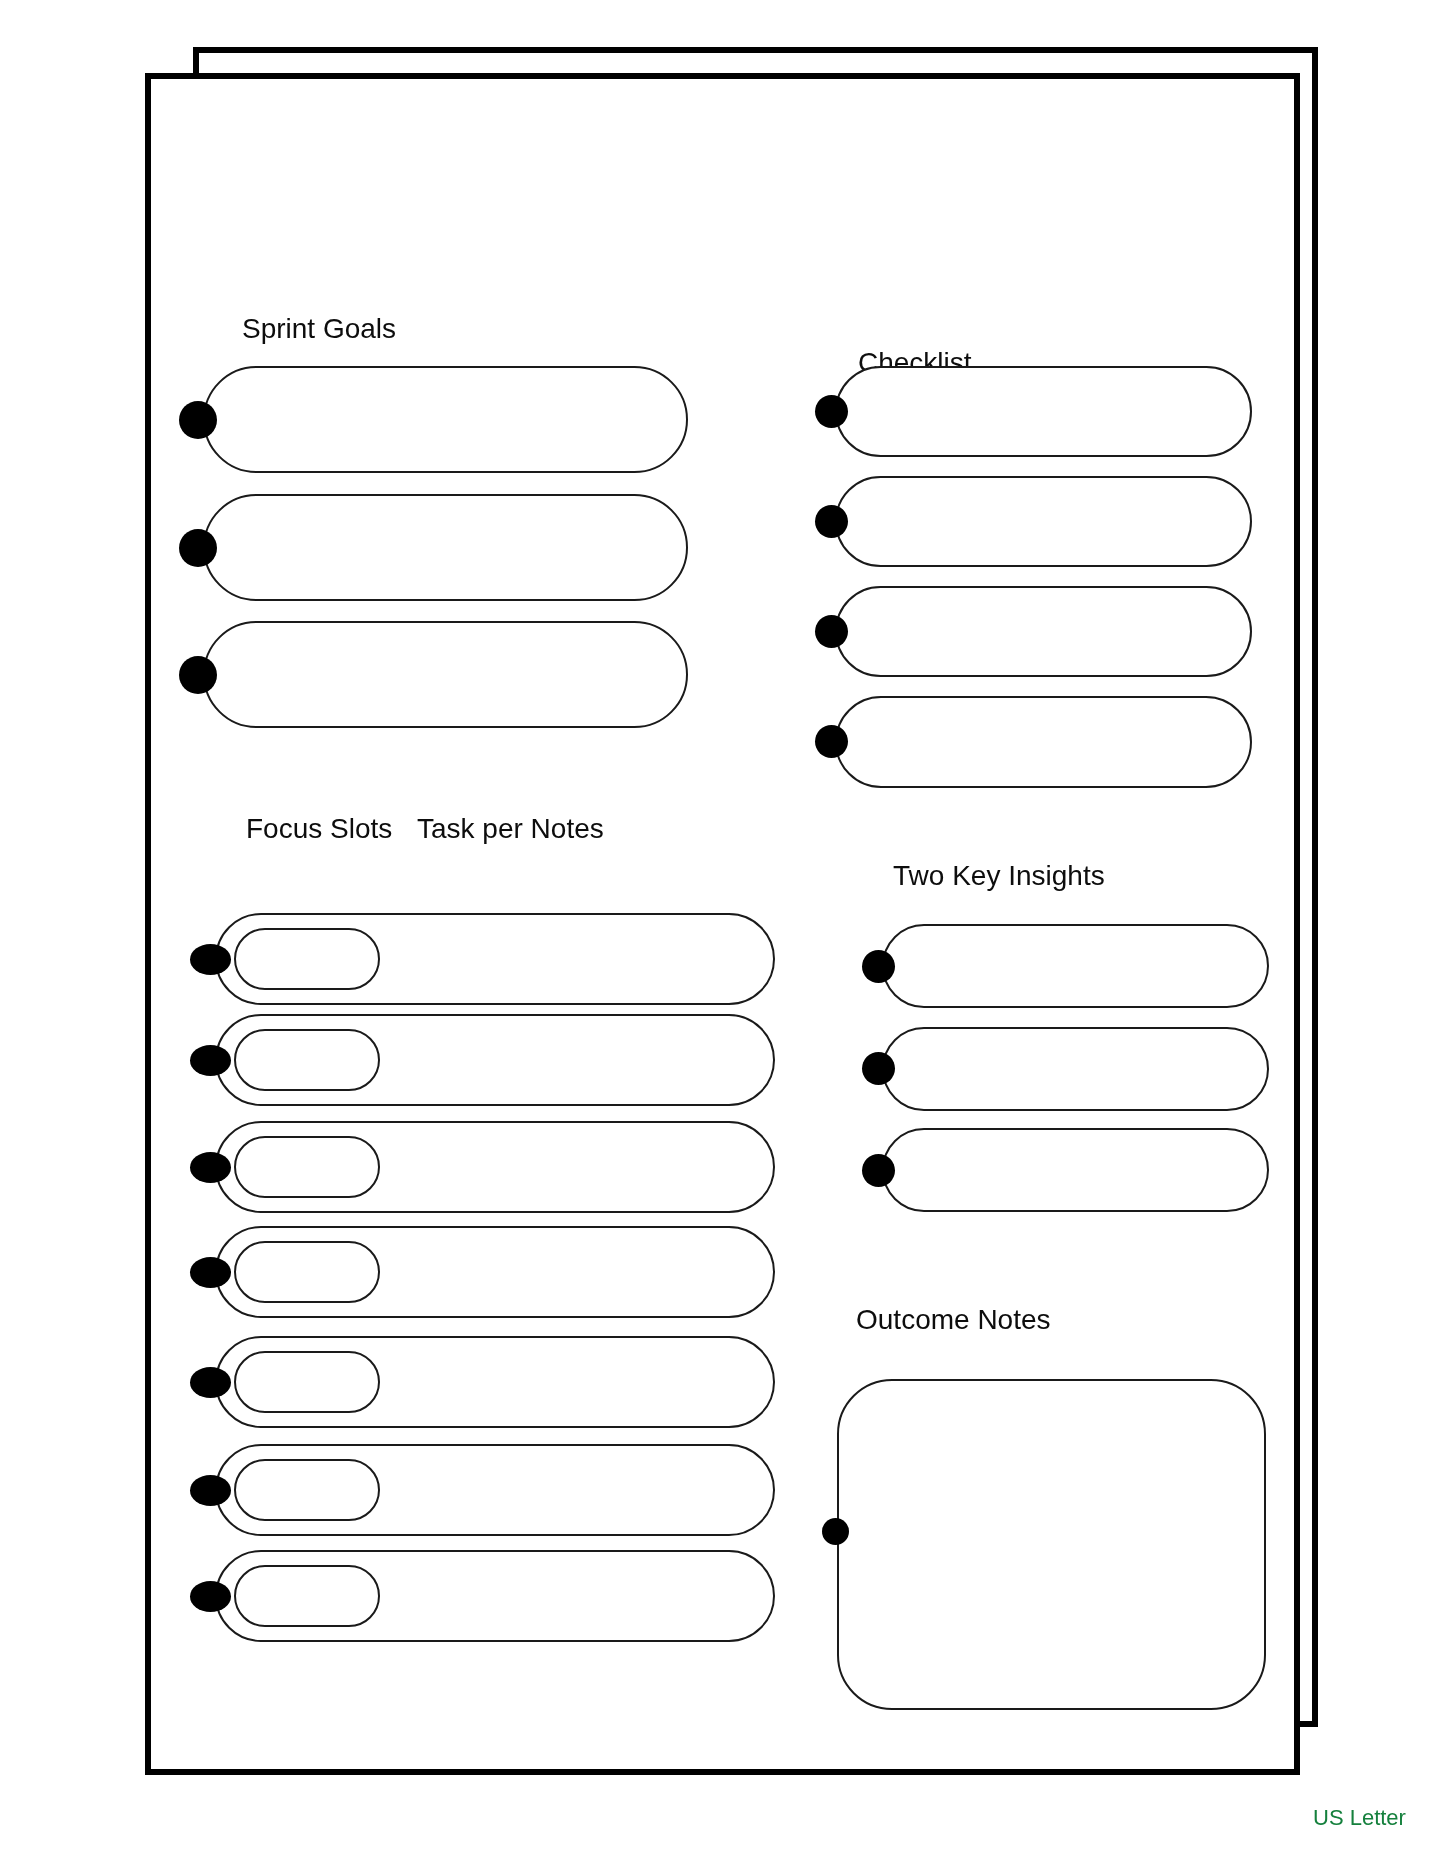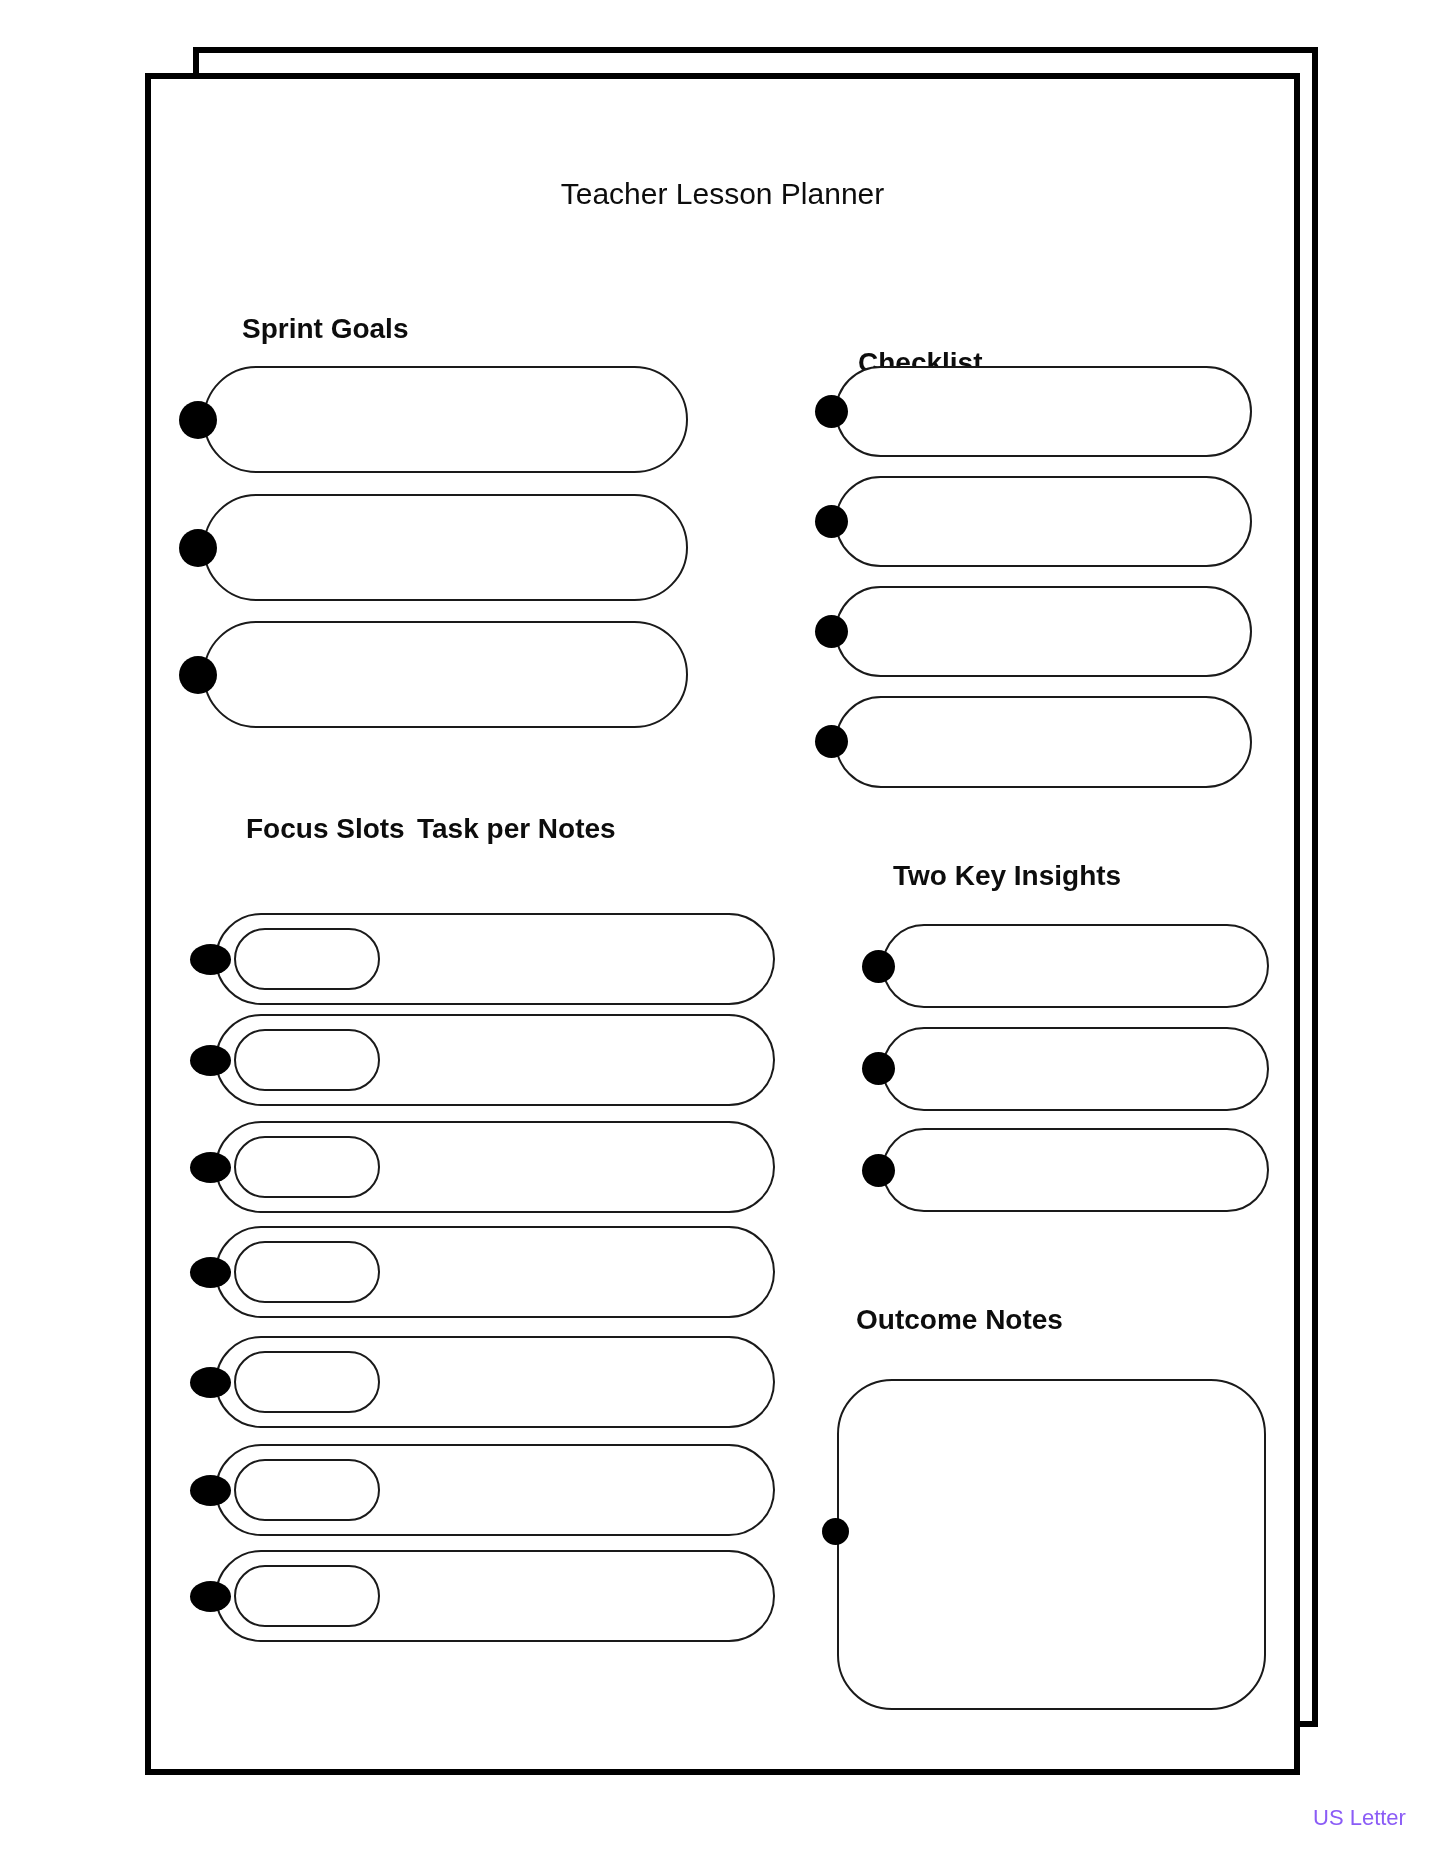--- a/index.html
+++ b/index.html
@@ -5,50 +5,49 @@
   html,body{margin:0;padding:0;background:#ffffff;}
   .canvas{
     position:relative;width:1445px;height:1870px;background:#ffffff;
     font-family:"Liberation Sans",sans-serif;color:#000;overflow:hidden;
   }
   .sheet{
     position:absolute;box-sizing:border-box;background:#ffffff;
     border:6px solid #000;
   }
   .heading{
-    position:absolute;font-size:28px;line-height:34px;white-space:pre;color:#0d0d0d;font-weight:bold;
+    position:absolute;font-size:28px;line-height:34px;white-space:pre;color:#0d0d0d;
   }
   .title{
     position:absolute;font-size:30px;line-height:36px;text-align:center;color:#0d0d0d;
   }
   .pill{
     position:absolute;box-sizing:border-box;background:#ffffff;
     border:2px solid #1a1a1a;border-radius:999px;
   }
   .box{
     position:absolute;box-sizing:border-box;background:#ffffff;
     border:2px solid #1a1a1a;border-radius:55px;
   }
   .dot{
     position:absolute;background:#000;border-radius:50%;
   }
   .small-label{
-    position:absolute;font-size:22px;line-height:26px;color:#8b5cf6;
+    position:absolute;font-size:22px;line-height:26px;color:#15803d;
   }
 </style>
 </head>
 <body>
 
 <div class="canvas">
 
   <div class="sheet" style="left:193px;top:47px;width:1125px;height:1680px;"></div>
 
   <div class="sheet" style="left:145px;top:73px;width:1155px;height:1702px;"></div>
 
-  <div class="title" style="left:145px;top:176px;width:1155px;">Teacher Lesson Planner</div>
 
   <div class="heading" style="left:242px;top:312px;">Sprint Goals</div>
 
   <div class="pill" style="left:203px;top:366px;width:485px;height:107px;"></div>
   <div class="pill" style="left:203px;top:494px;width:485px;height:107px;"></div>
   <div class="pill" style="left:203px;top:621px;width:485px;height:107px;"></div>
 
   <div class="dot" style="left:179px;top:401px;width:38px;height:38px;"></div>
   <div class="dot" style="left:179px;top:529px;width:38px;height:38px;"></div>
   <div class="dot" style="left:179px;top:656px;width:38px;height:38px;"></div>

